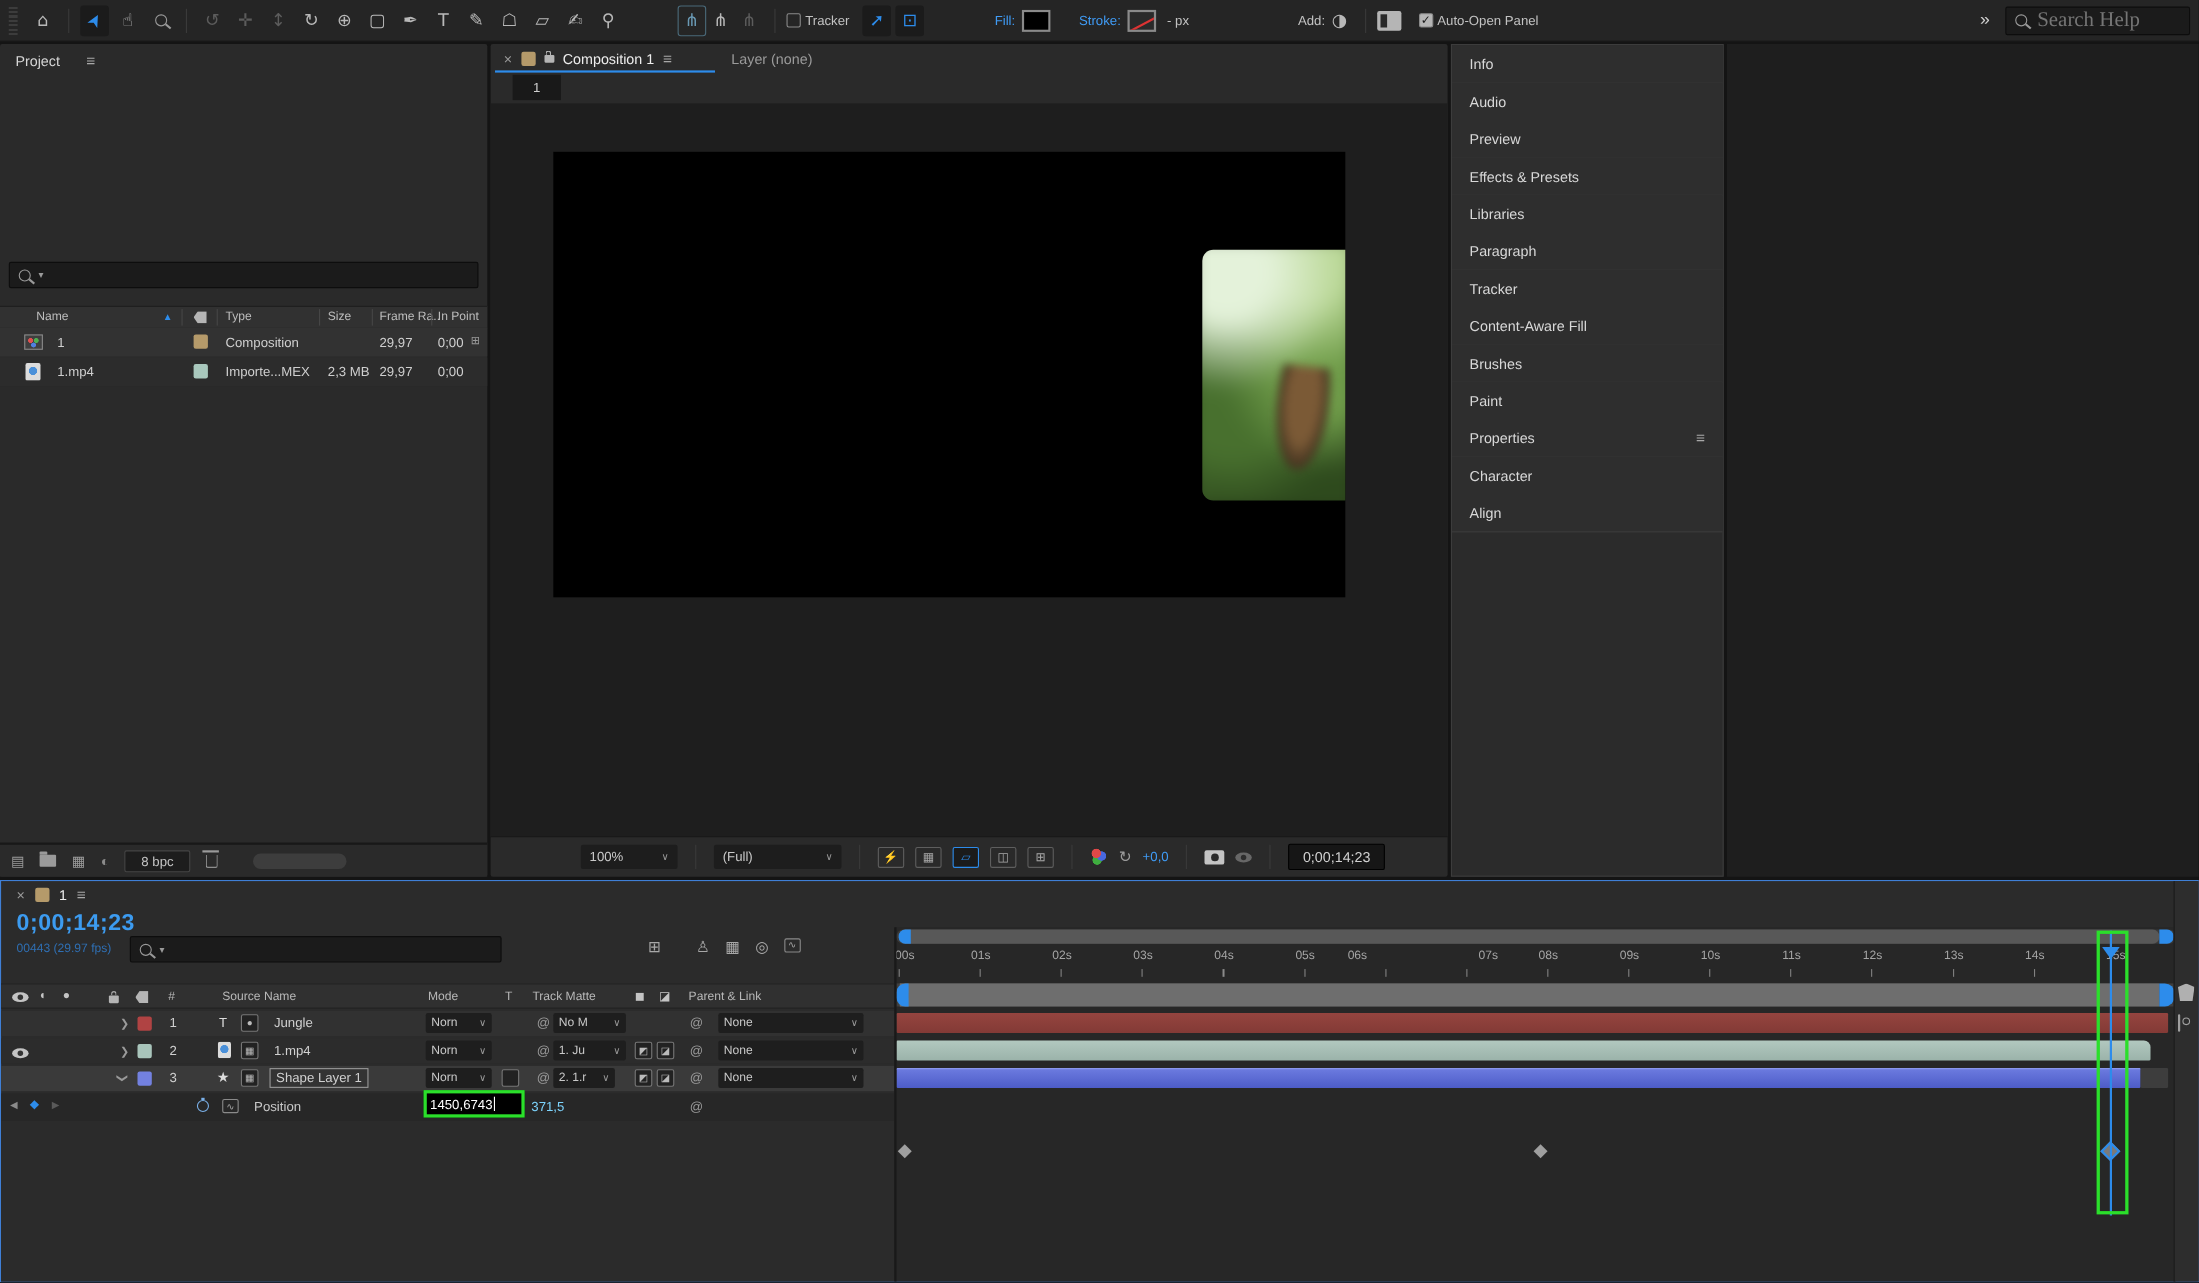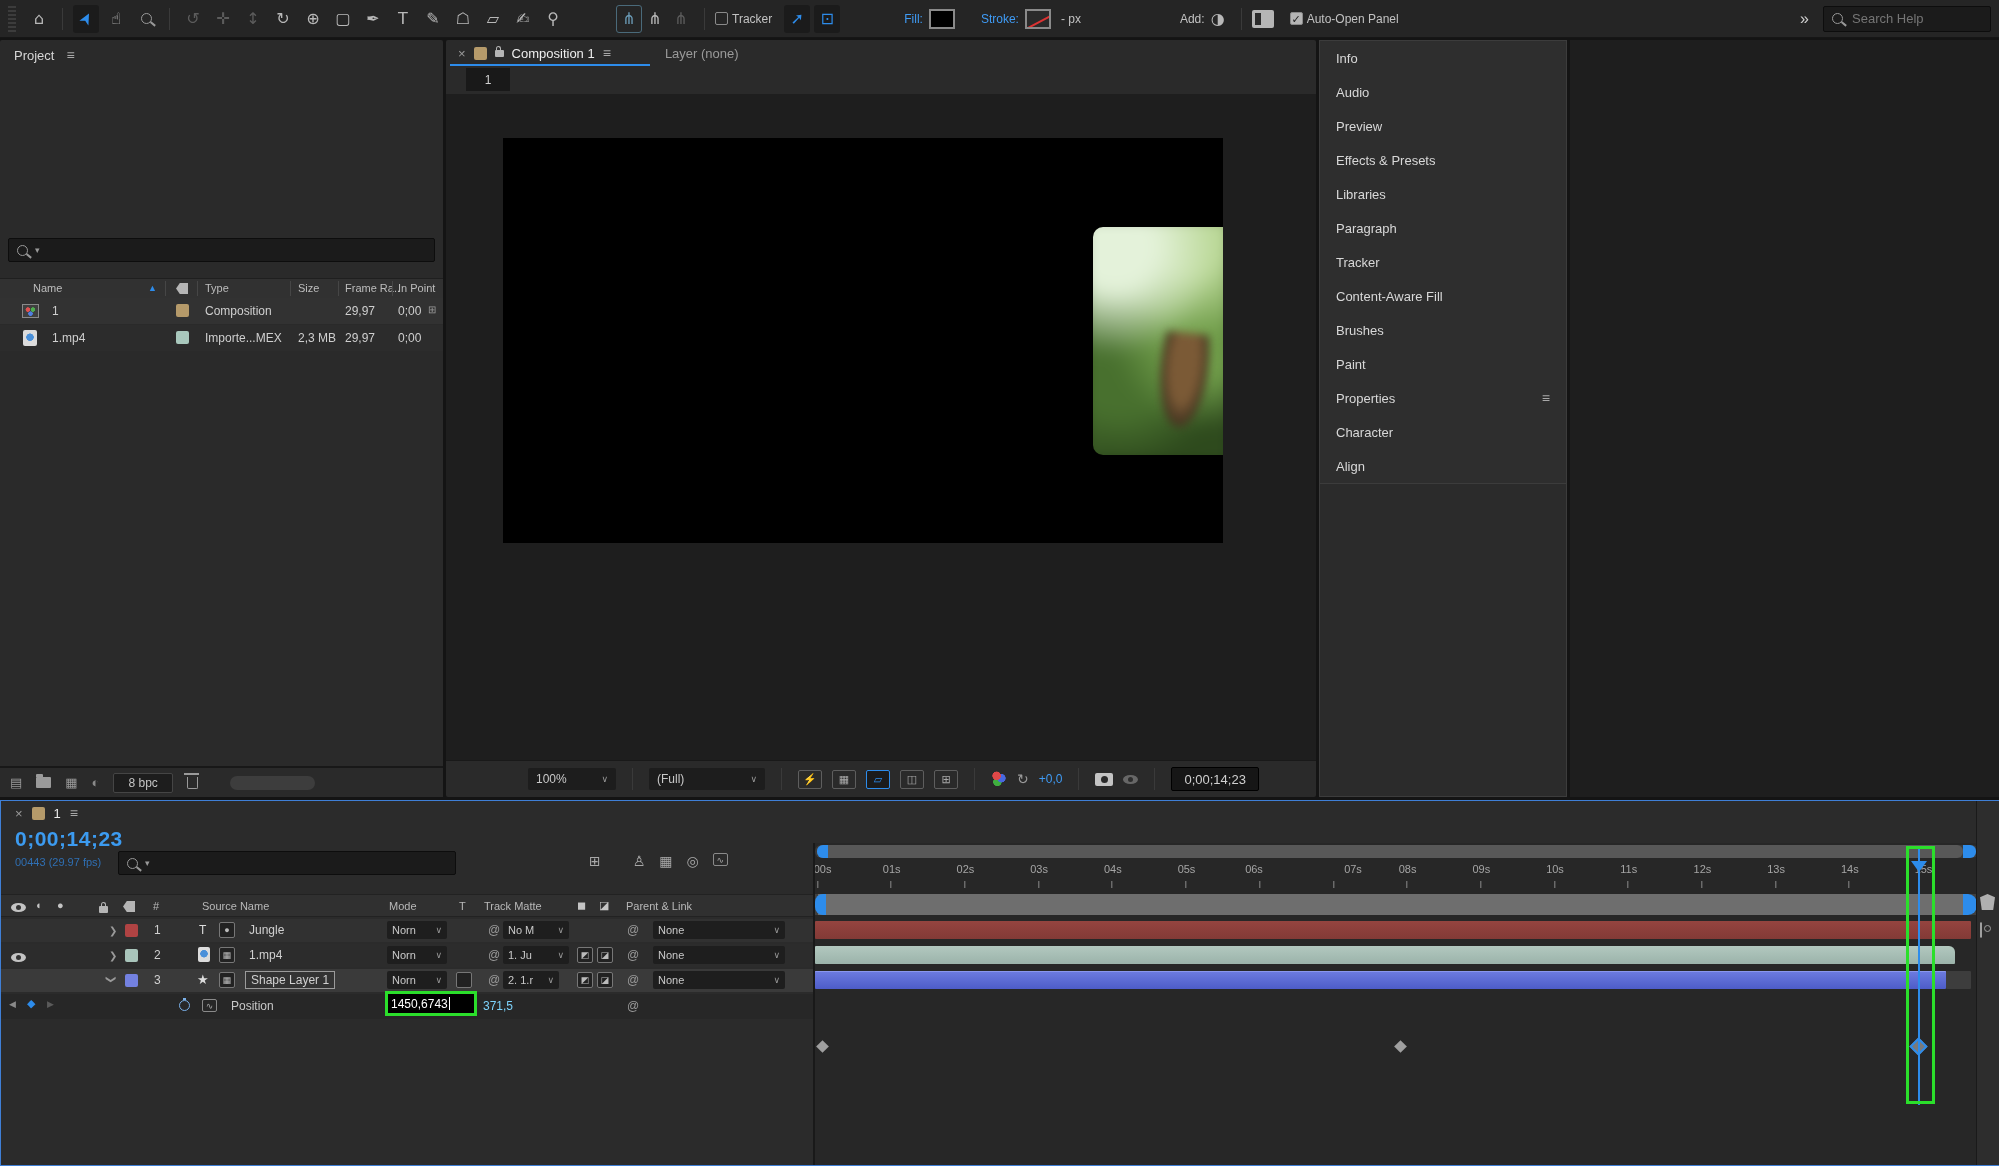--- a/index.html
+++ b/index.html
@@ -20,31 +20,31 @@
   .boxed{border:1px solid #4a6a7a;border-radius:3px;}
   .blueic{color:#2d8ceb;}
   .cb{width:13px;height:13px;border:1px solid #8a8a8a;border-radius:2px;background:transparent;display:inline-block;box-sizing:border-box;}
   .cb.checked{background:#b5b5b5;color:#1b1b1b;font-size:11px;line-height:12px;text-align:center;}
   .lbl{color:#c2c2c2;}
   .bluelbl{color:#3f9bf5;}
   .swatch{width:26px;height:20px;border:2px solid #8a8a8a;box-sizing:border-box;display:inline-block;background:#000;}
   .swatch.none{background:#2a2a2a;position:relative;overflow:hidden;}
   .swatch.none::after{content:"";position:absolute;left:-4px;top:8px;width:40px;height:2px;background:#d33;transform:rotate(-28deg);}
   .searchbox{height:24px;background:#1b1b1b;border:1px solid #0d0d0d;border-radius:2px;display:flex;align-items:center;padding:0 8px;gap:7px;}
-  .searchbox input{background:transparent;border:none;outline:none;color:#f9a8d4;font-size:13px;width:100%;font-family:Liberation Sans, sans-serif;}
+  .searchbox input{background:transparent;border:none;outline:none;color:#f9a8d4;font-size:19px;width:100%;font-family:Liberation Serif, serif;}
   .mag{display:inline-block;width:9px;height:9px;border:1.5px solid #999;border-radius:50%;position:relative;flex:none;}
   .mag::after{content:"";position:absolute;width:6px;height:1.6px;background:#999;right:-5px;bottom:-2px;transform:rotate(40deg);}
   .panelic{width:22px;height:18px;background:#b5b5b5;border-radius:2px;position:relative;}
   .panelic::after{content:"";position:absolute;left:3px;top:3px;bottom:3px;width:6px;background:#2a2a2a;}
   
   .panel{position:absolute;background:#2a2a2a;border-radius:2px;}
   .ptitle{font-size:13px;color:#d6d6d6;}
   .menuic{color:#a8a8a8;font-size:14px;}
   
-  .pj-head{position:absolute;left:0;top:0;right:0;height:30px;display:flex;align-items:center;gap:12px;padding-left:14px;}
+  .pj-head{position:absolute;left:0;top:0;right:0;height:30px;display:flex;align-items:center;gap:24px;padding-left:14px;}
   .pj-search{position:absolute;left:8px;top:198px;width:427px;box-sizing:border-box;}
   .pj-cols{position:absolute;left:0;top:238px;right:0;height:19px;background:#313131;border-top:1px solid #1f1f1f;border-bottom:1px solid #1f1f1f;font-size:11px;color:#bdbdbd;}
   .pj-row{position:absolute;left:0;right:0;height:26px;font-size:12px;color:#cfcfcf;}
   .colline{position:absolute;top:2px;bottom:2px;width:1px;background:#464646;}
   .tag{width:12px;height:11px;background:#b5b5b5;clip-path:polygon(0 50%,32% 0,100% 0,100% 100%,32% 100%);display:inline-block;}
   .sw{width:13px;height:13px;border-radius:2px;display:inline-block;}
   .compic{width:17px;height:14px;border:1px solid #8a8a8a;background:
       radial-gradient(circle at 32% 38%,#e05050 0 2px,transparent 2.5px),
       radial-gradient(circle at 66% 38%,#4fae4f 0 2px,transparent 2.5px),
       radial-gradient(circle at 50% 72%,#5080e0 0 2px,transparent 2.5px),#3f3f3f;display:inline-block;box-sizing:border-box;}
@@ -528,21 +528,21 @@
         <div class="bluecap" style="left:2px;top:0;width:11px;height:13px;border-radius:6px 0 0 6px;"></div>
         <div class="bluecap" style="left:1148px;top:0;width:13px;height:13px;border-radius:0 6px 6px 0;"></div>
       </div>
 
       <span class="rlabel" style="left:3px;">0:00s</span>
       <span class="rlabel" style="left:76.7px;">01s</span>
       <span class="rlabel" style="left:150.4px;">02s</span>
       <span class="rlabel" style="left:224.1px;">03s</span>
       <span class="rlabel" style="left:297.8px;">04s</span>
       <span class="rlabel" style="left:371.5px;">05s</span>
-      <span class="rlabel" style="left:439px;">06s</span>
+      <span class="rlabel" style="left:419px;">06s</span>
       <span class="rlabel" style="left:538px;">07s</span>
       <span class="rlabel" style="left:592.6px;">08s</span>
       <span class="rlabel" style="left:666.3px;">09s</span>
       <span class="rlabel" style="left:740px;">10s</span>
       <span class="rlabel" style="left:813.7px;">11s</span>
       <span class="rlabel" style="left:887.4px;">12s</span>
       <span class="rlabel" style="left:961.1px;">13s</span>
       <span class="rlabel" style="left:1034.8px;">14s</span>
       <span class="rlabel" style="left:1108.5px;">15s</span>
       <div class="ticks"></div>

